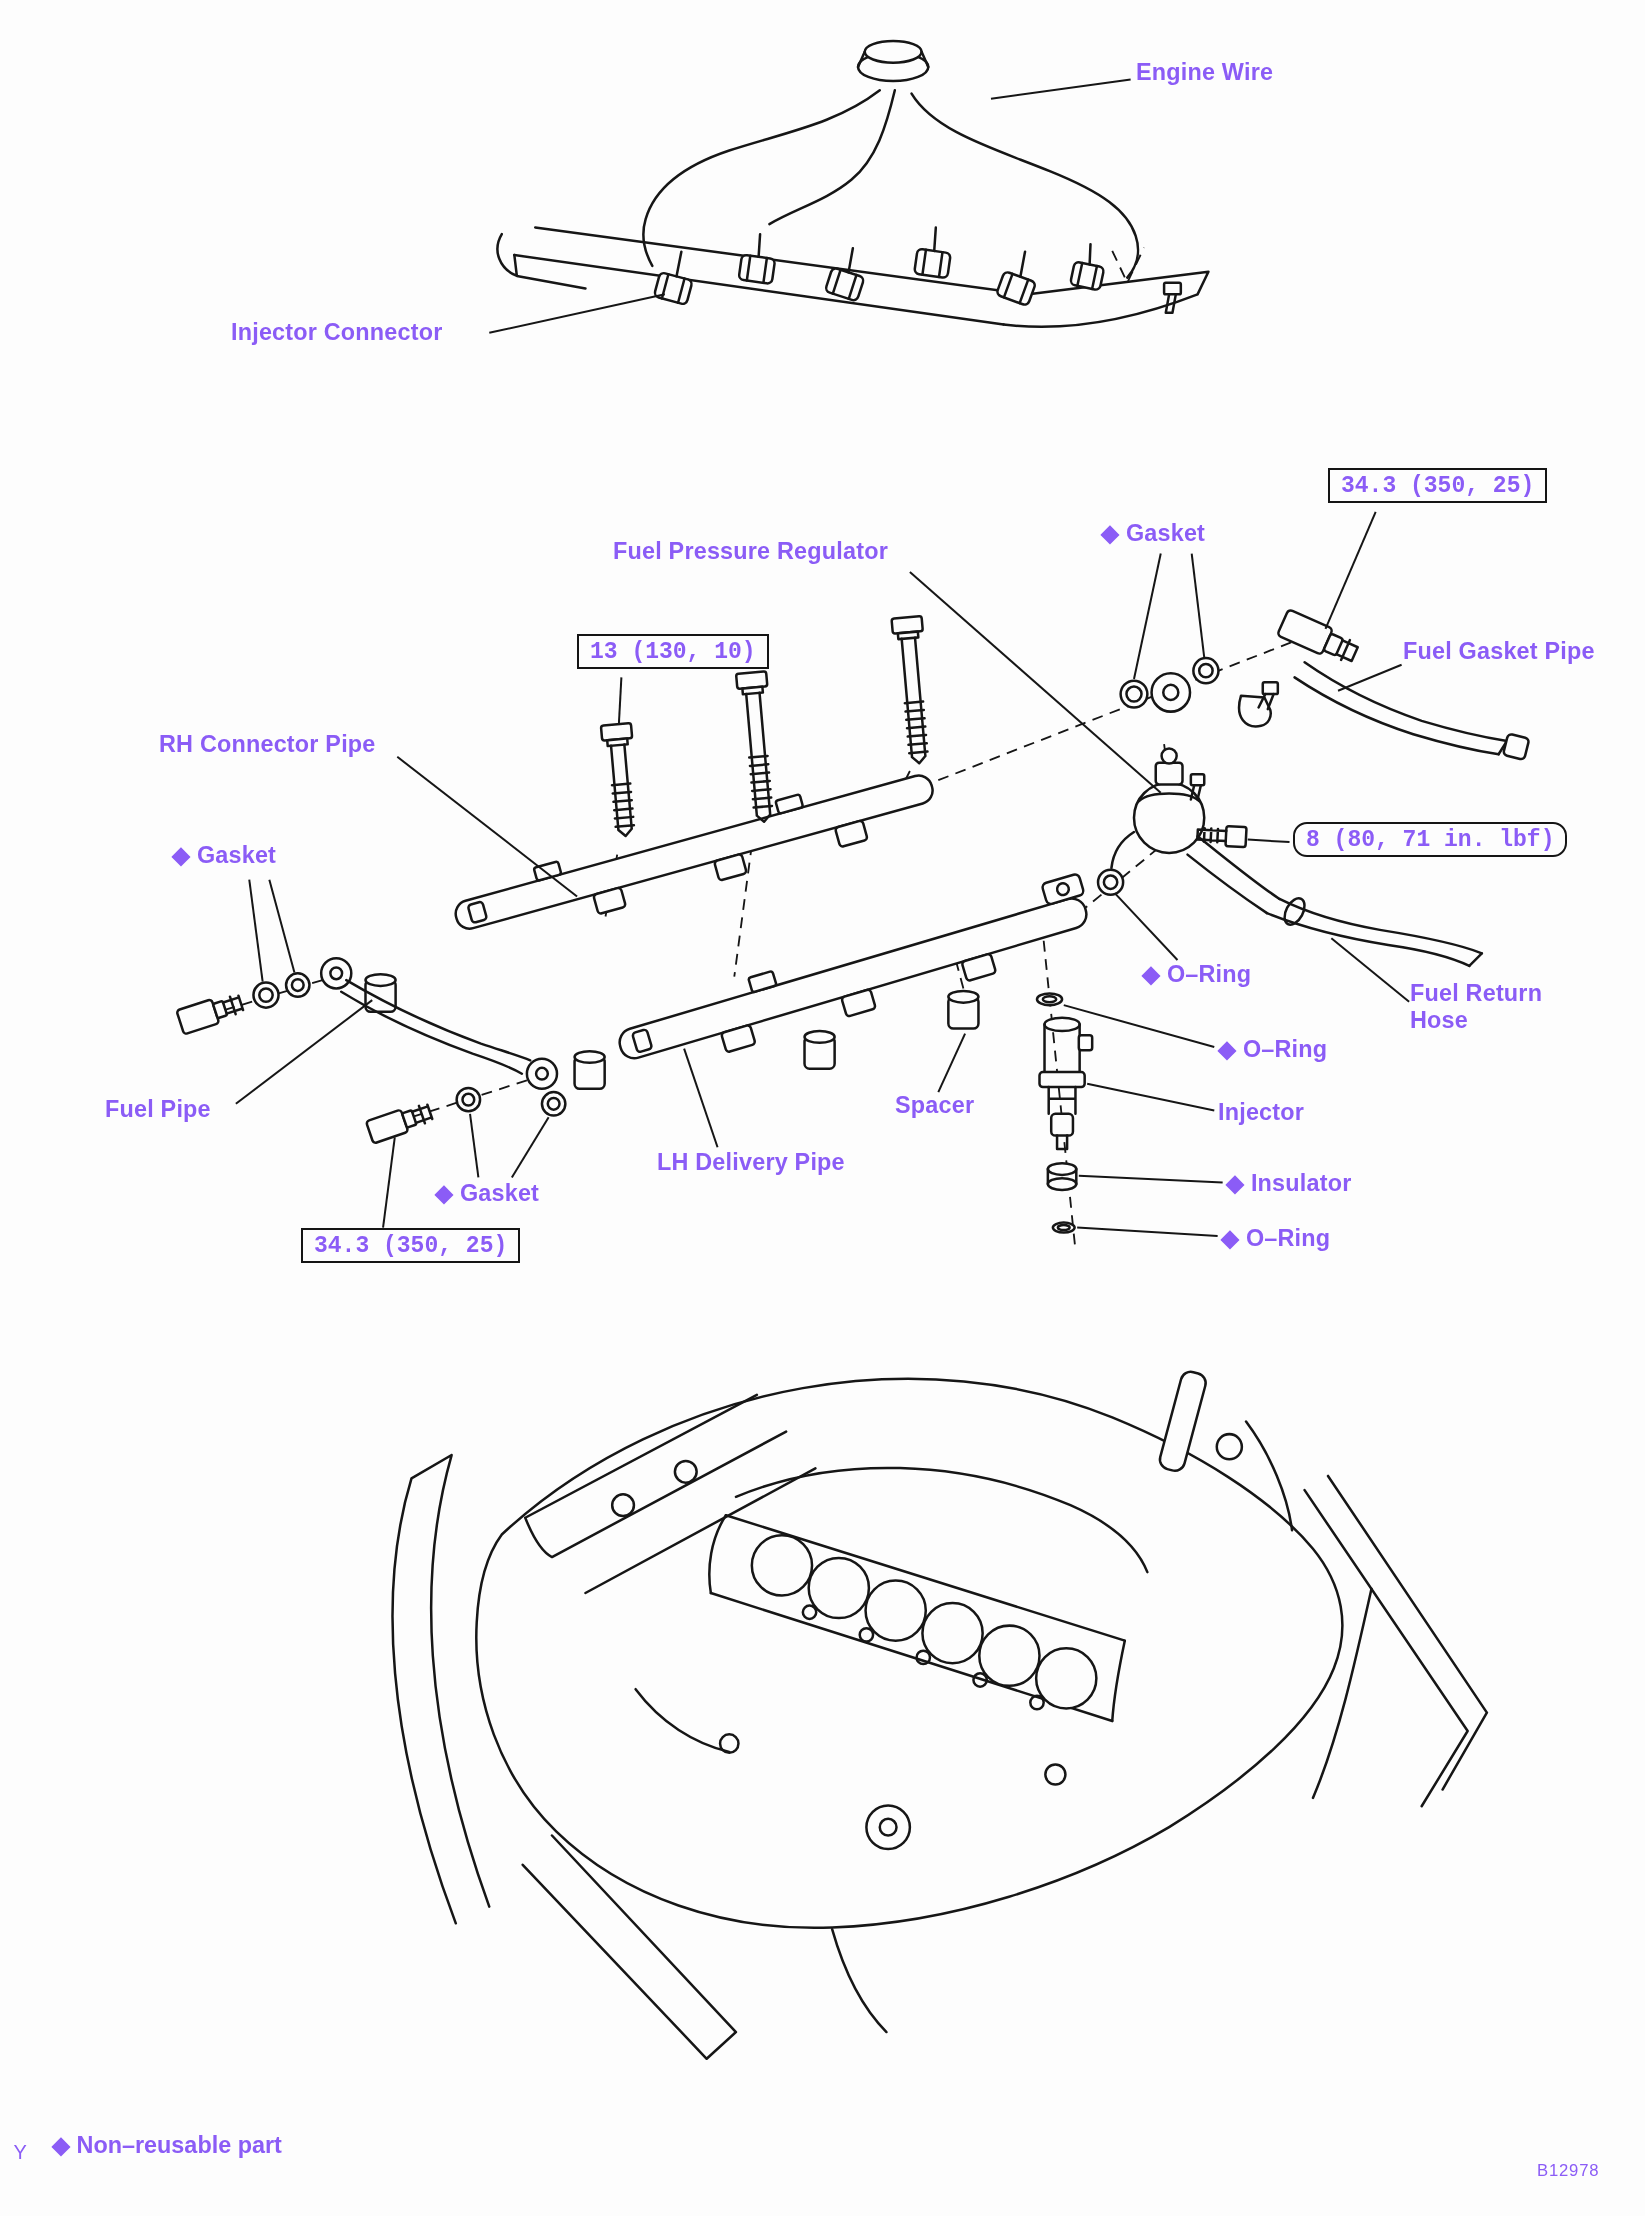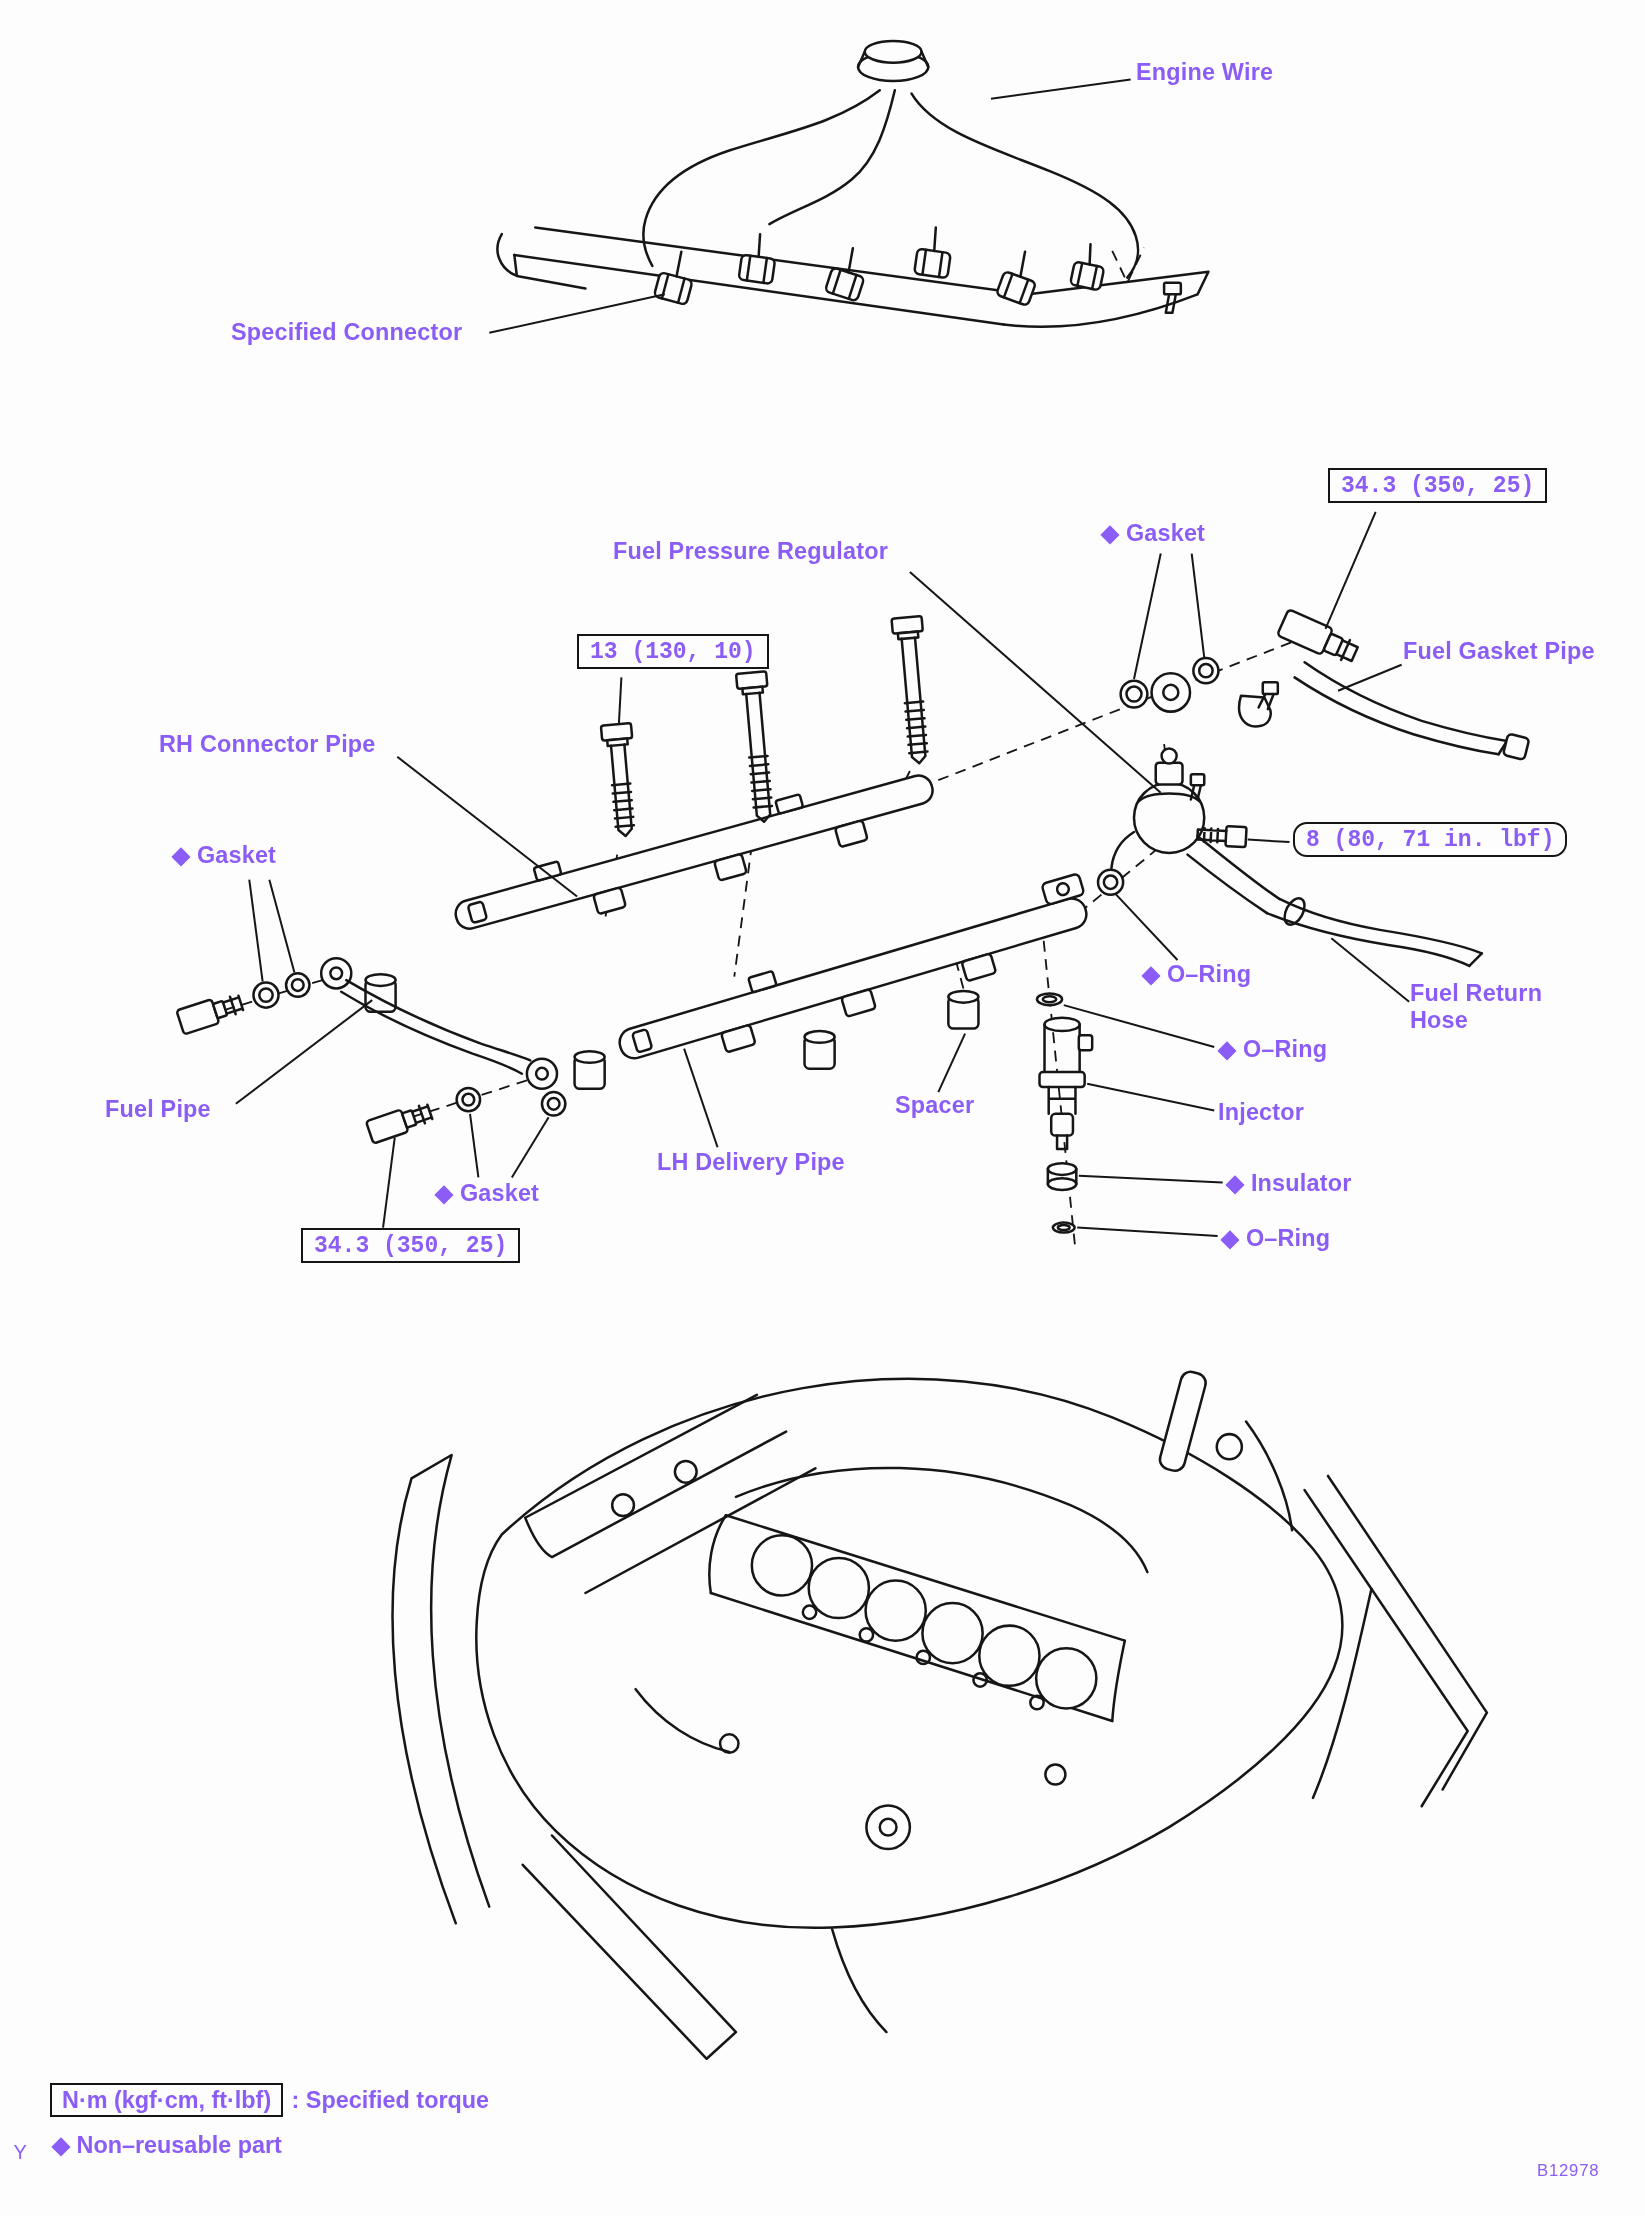--- a/index.html
+++ b/index.html
@@ -311,21 +311,21 @@
       <path class="ld" d="M858,1372 L818,1254"></path>
       <path class="ld" d="M572,1408 L562,1332"></path>
       <path class="ld" d="M612,1408 L656,1336"></path>
       <path class="ld" d="M1462,1414 L1290,1406"></path>
       <path class="ld" d="M1456,1478 L1288,1468"></path>
       <path class="ld" d="M458,1468 L472,1360"></path>
     </g>
   </svg>
 
   <div class="label" style="left:1136px; top:59px;">Engine Wire</div>
-  <div class="label" style="left:231px;  top:319px;">Specified Connector</div>
+  <div class="label" style="left:231px;  top:319px;">Injector Connector</div>
   <div class="label" style="left:613px;  top:538px;">Fuel Pressure Regulator</div>
   <div class="label" style="left:1101px; top:519px;">◆ Gasket</div>
   <div class="label" style="left:1403px; top:638px;">Fuel Gasket Pipe</div>
   <div class="label" style="left:159px;  top:731px;">RH Connector Pipe</div>
   <div class="label" style="left:172px;  top:841px;">◆ Gasket</div>
   <div class="label" style="left:1142px; top:960px;">◆ O–Ring</div>
   <div class="label" style="left:1410px; top:980px;">
     <span class="l2">Fuel Return</span>
     <span class="l2">Hose</span>
   </div>
@@ -336,23 +336,19 @@
   <div class="label" style="left:657px;  top:1149px;">LH Delivery Pipe</div>
   <div class="label" style="left:435px;  top:1179px;">◆ Gasket</div>
   <div class="label" style="left:1226px; top:1169px;">◆ Insulator</div>
   <div class="label" style="left:1221px; top:1224px;">◆ O–Ring</div>
 
   <div class="torque-box" style="left:1328px; top:468px;">34.3 (350, 25)</div>
   <div class="torque-box" style="left:545px;  top:634px;margin-left:32px;">13 (130, 10)</div>
   <div class="torque-box" style="left:1293px; top:822px;border-radius:14px;">8 (80, 71 in. lbf)</div>
   <div class="torque-box" style="left:301px;  top:1228px;">34.3 (350, 25)</div>
 
-  <div class="legend-row">
-    <span class="legend-units">N·m (kgf·cm, ft·lbf)</span>
-    <span>: Specified torque</span>
-  </div>
   <div class="legend-nonreusable">◆ Non–reusable part</div>
 
   <div class="corner-mark">Y</div>
   <div class="figure-code">B12978</div>
 
 </div>
 
 
 </body></html>

